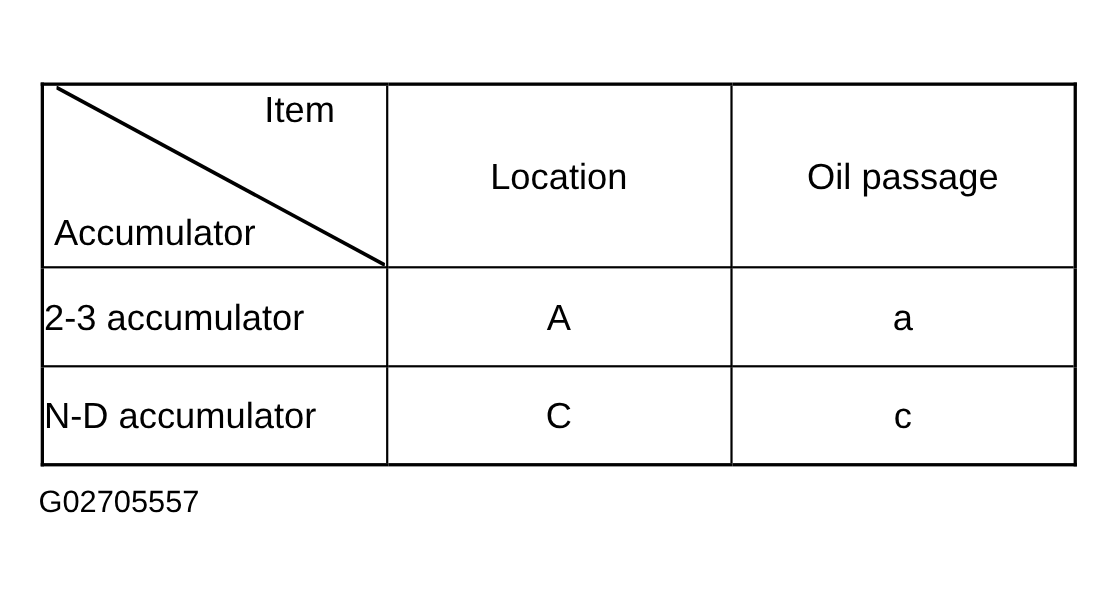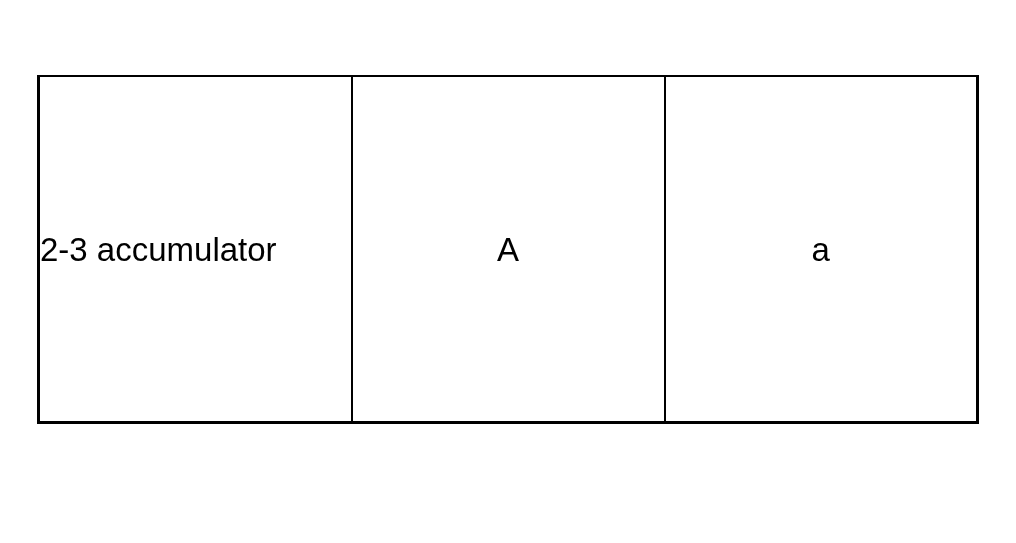--- a/index.html
+++ b/index.html
@@ -90,25 +90,42 @@
     line-height: 1.1;
   }
 </style>
 </head>
 <body>
 
 <div class="doc-canvas">
 
   <table class="acc-table">
     <tbody>
+      <tr class="header-row">
+        <td class="corner-cell">
+          <svg class="corner-diagonal" viewBox="0 0 462 106" preserveAspectRatio="none" aria-hidden="true">
+            <line x1="17" y1="1" x2="461" y2="105" stroke="#000000" stroke-width="2.4"></line>
+          </svg>
+          <span class="corner-top">Item</span>
+          <span class="corner-bottom">Accumulator</span>
+        </td>
+        <td class="col-header">Location</td>
+        <td class="col-header">Oil passage</td>
+      </tr>
 
       <tr class="data-row">
         <td class="item-cell">2-3 accumulator</td>
         <td class="center-cell">A</td>
         <td class="center-cell">a</td>
       </tr>
 
 
+      <tr class="data-row">
+        <td class="item-cell">N-D accumulator</td>
+        <td class="center-cell">C</td>
+        <td class="center-cell">c</td>
+      </tr>
 
     </tbody>
   </table>
 
+  <div class="figure-caption">G02705557</div>
 </div>
 
 </body></html>

